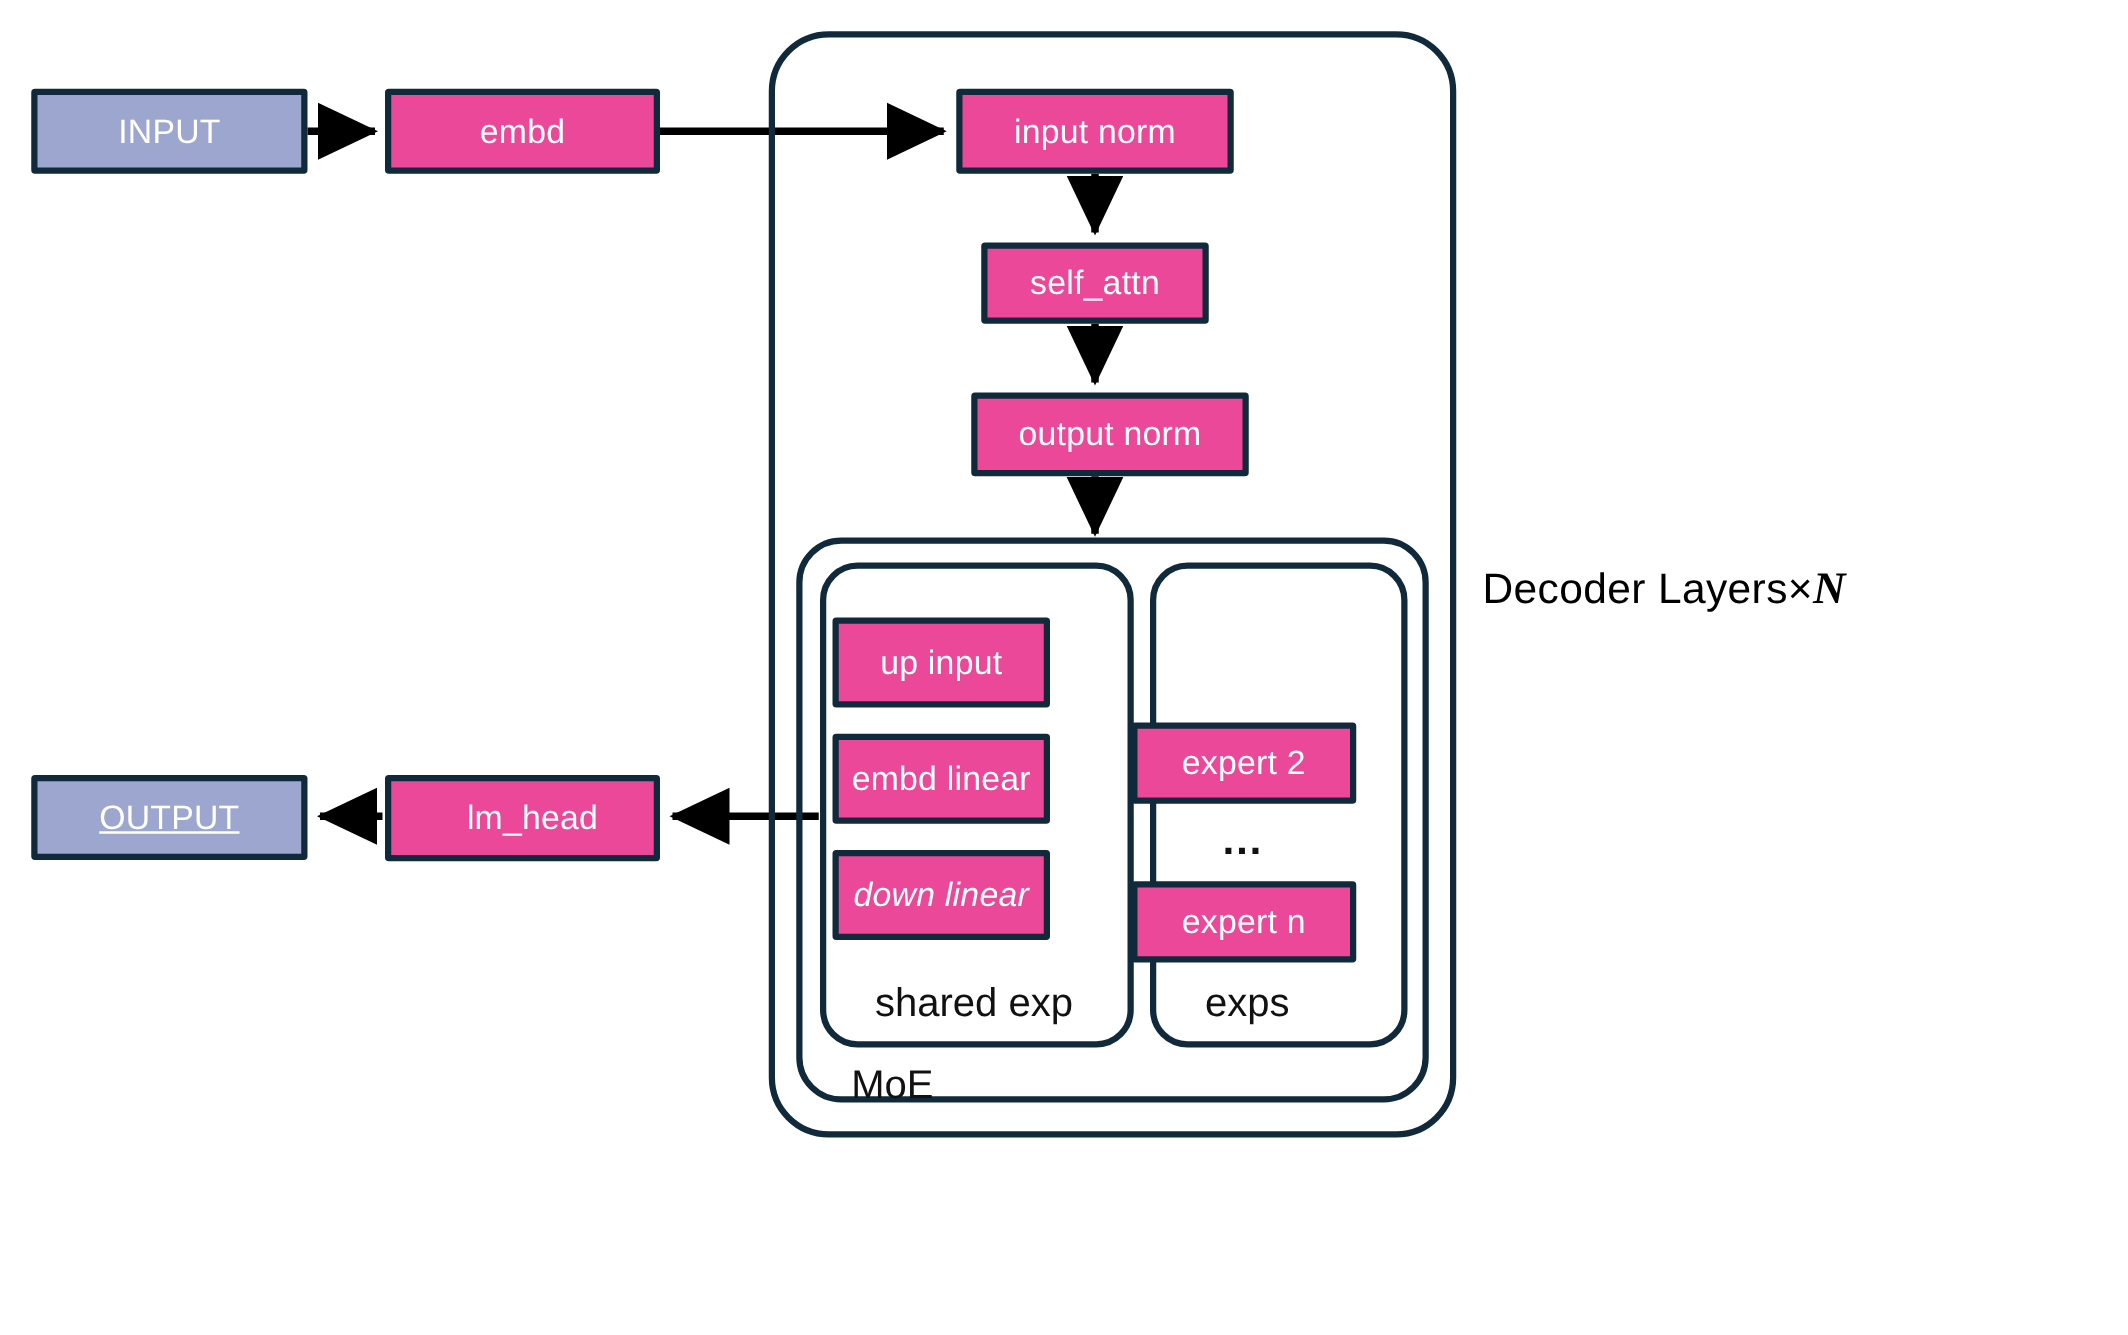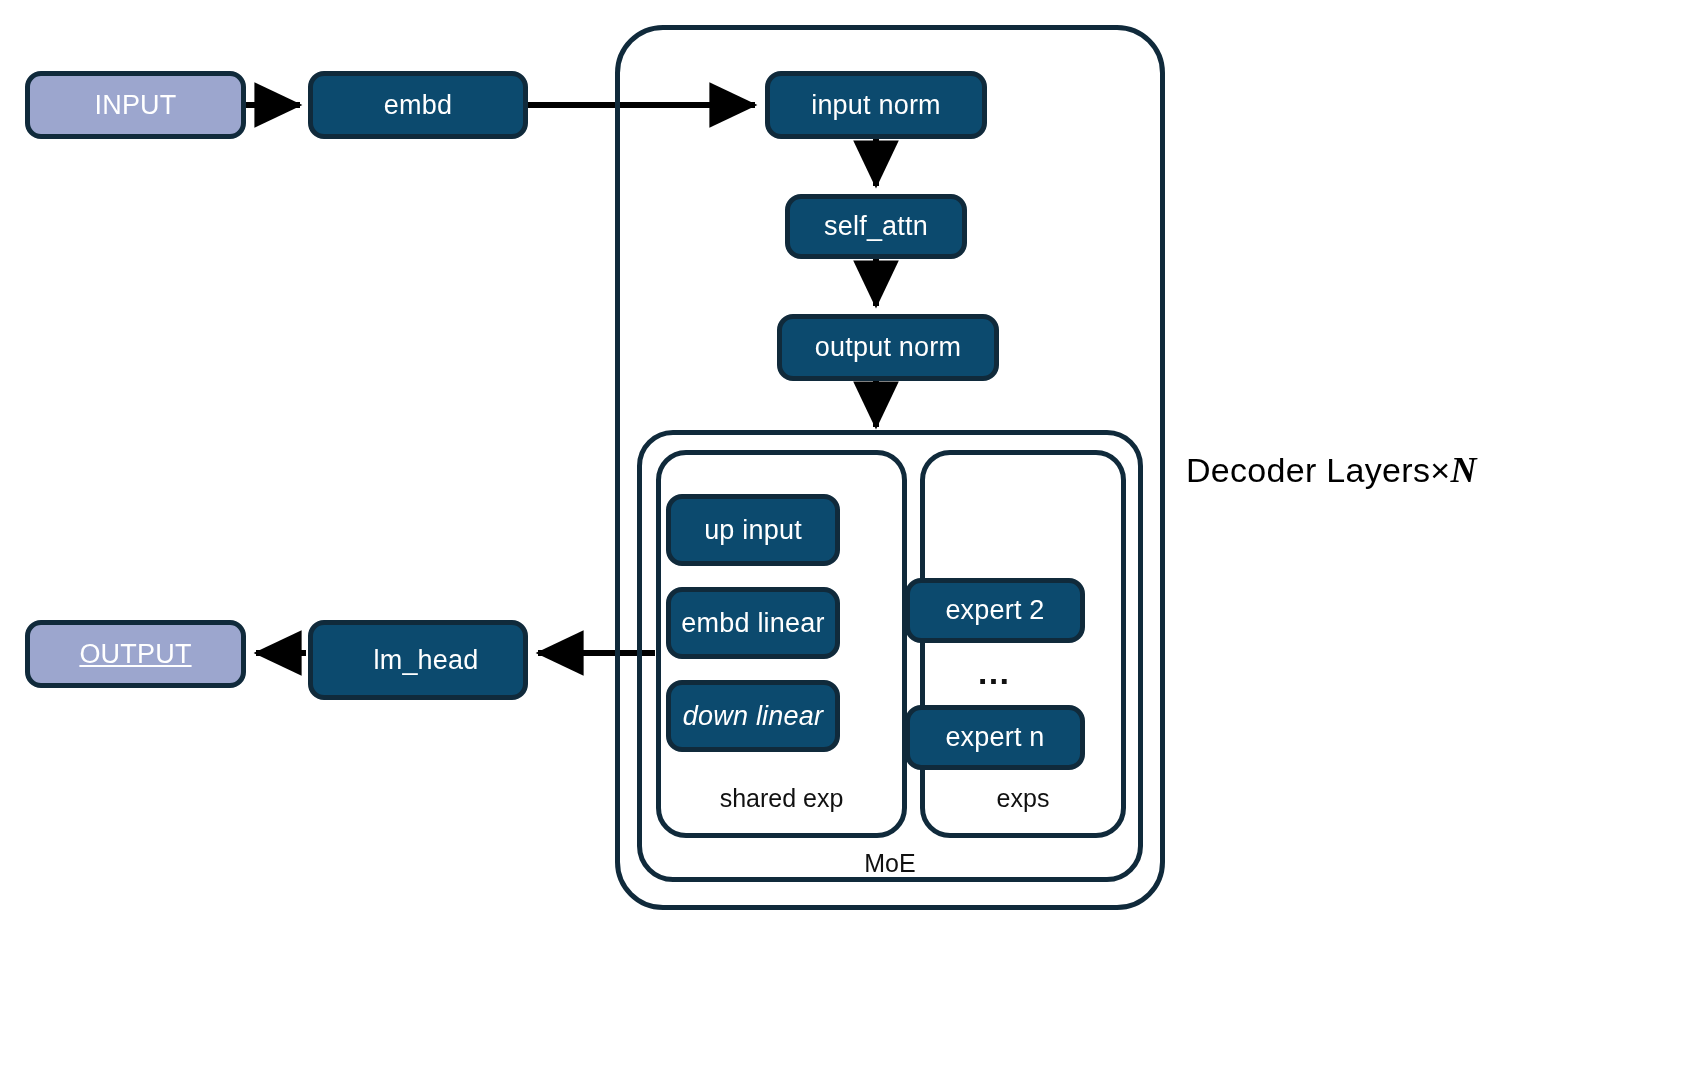--- a/index.html
+++ b/index.html
@@ -26,43 +26,43 @@
     height: 1068px;
   }
   .node {
     position: absolute;
     box-sizing: border-box;
     display: flex;
     align-items: center;
     justify-content: center;
     color: #ffffff;
     border: 5px solid #102A3B;
-    border-radius: 16px;
+    border-radius: 3px;
     font-size: 27px;
     font-weight: 400;
     letter-spacing: 0.2px;
     line-height: 1;
     white-space: nowrap;
   }
   .node.blue   { background: #9CA6CE; }
-  .node.salmon { background: #0c4a6e; text-align: right; }
+  .node.salmon { background: #ec4899; text-align: right; }
 
   .group {
     position: absolute;
     box-sizing: border-box;
     border: 5px solid #102A3B;
     background: transparent;
   }
   .group-label {
     position: absolute;
     color: #111111;
-    font-size: 25px;
+    font-size: 32px;
     line-height: 1;
     white-space: nowrap;
-    text-align: center;
+    padding-left: 44px;
   }
   .plain-text {
     position: absolute;
     color: #000000;
     white-space: nowrap;
     line-height: 1;
   }
   #decoder-caption {
     font-size: 34px;
     letter-spacing: 0.3px;
@@ -169,21 +169,21 @@
   <div class="node salmon" style="left:905px; top:578px; width:180px; height:65px;">
     <span>expert 2</span>
   </div>
 
   <div class="ellipsis-dots" style="left:905px; top:655px; width:180px; text-align:center;">…</div>
 
   <div class="node salmon" style="left:905px; top:705px; width:180px; height:65px;">
     <span>expert n</span>
   </div>
 
-  <div class="node salmon" style="left:308px; top:620px; width:220px; height:80px;padding-left:16px;">
+  <div class="node salmon" style="left:308px; top:620px; width:220px; height:69px;padding-left:16px;">
     <span>lm_head</span>
   </div>
 
   <div class="node blue" style="left:25px; top:620px; width:221px; height:68px;text-decoration:underline;">
     <span>OUTPUT</span>
   </div>
 
   <div class="plain-text" id="decoder-caption" style="left:1186px; top:452px;">
     <span>Decoder Layers×</span><span class="var-n">N</span>
   </div>

